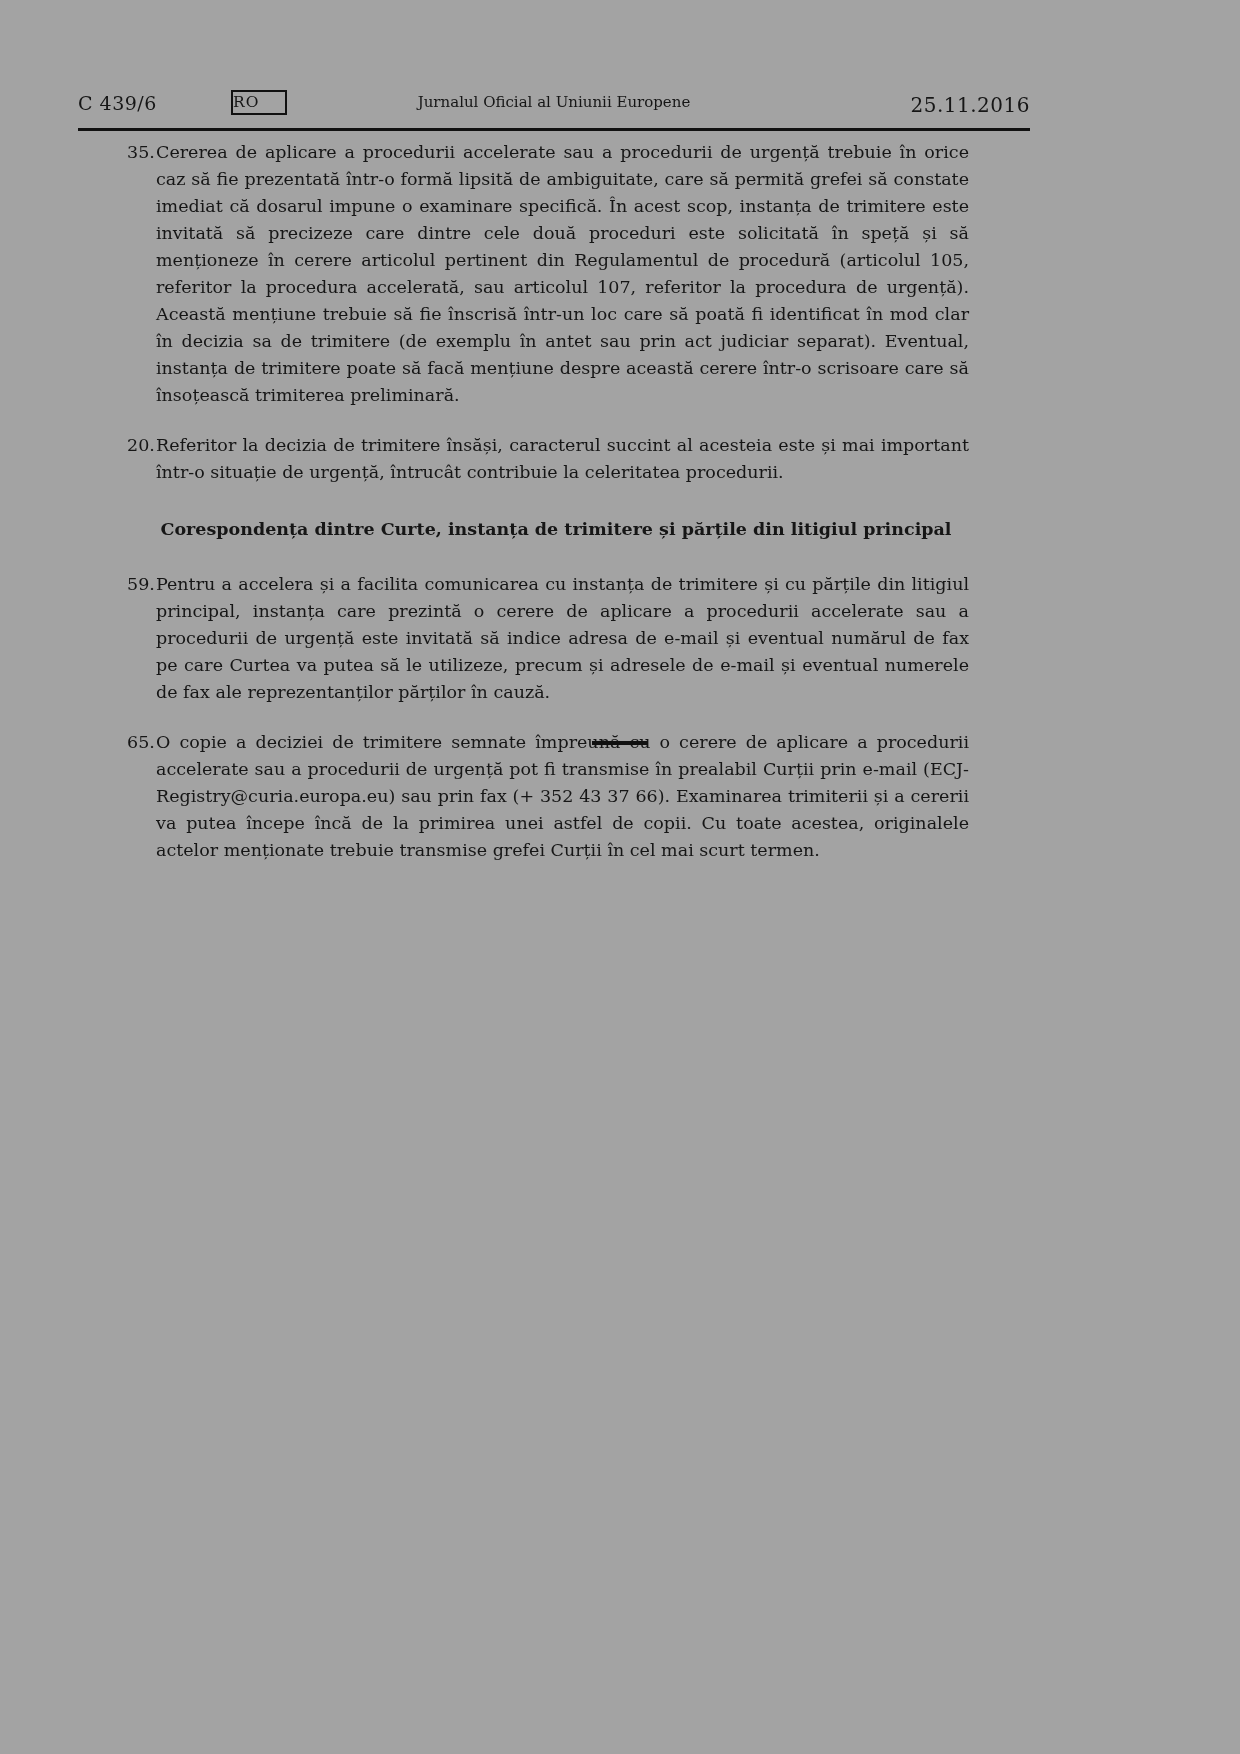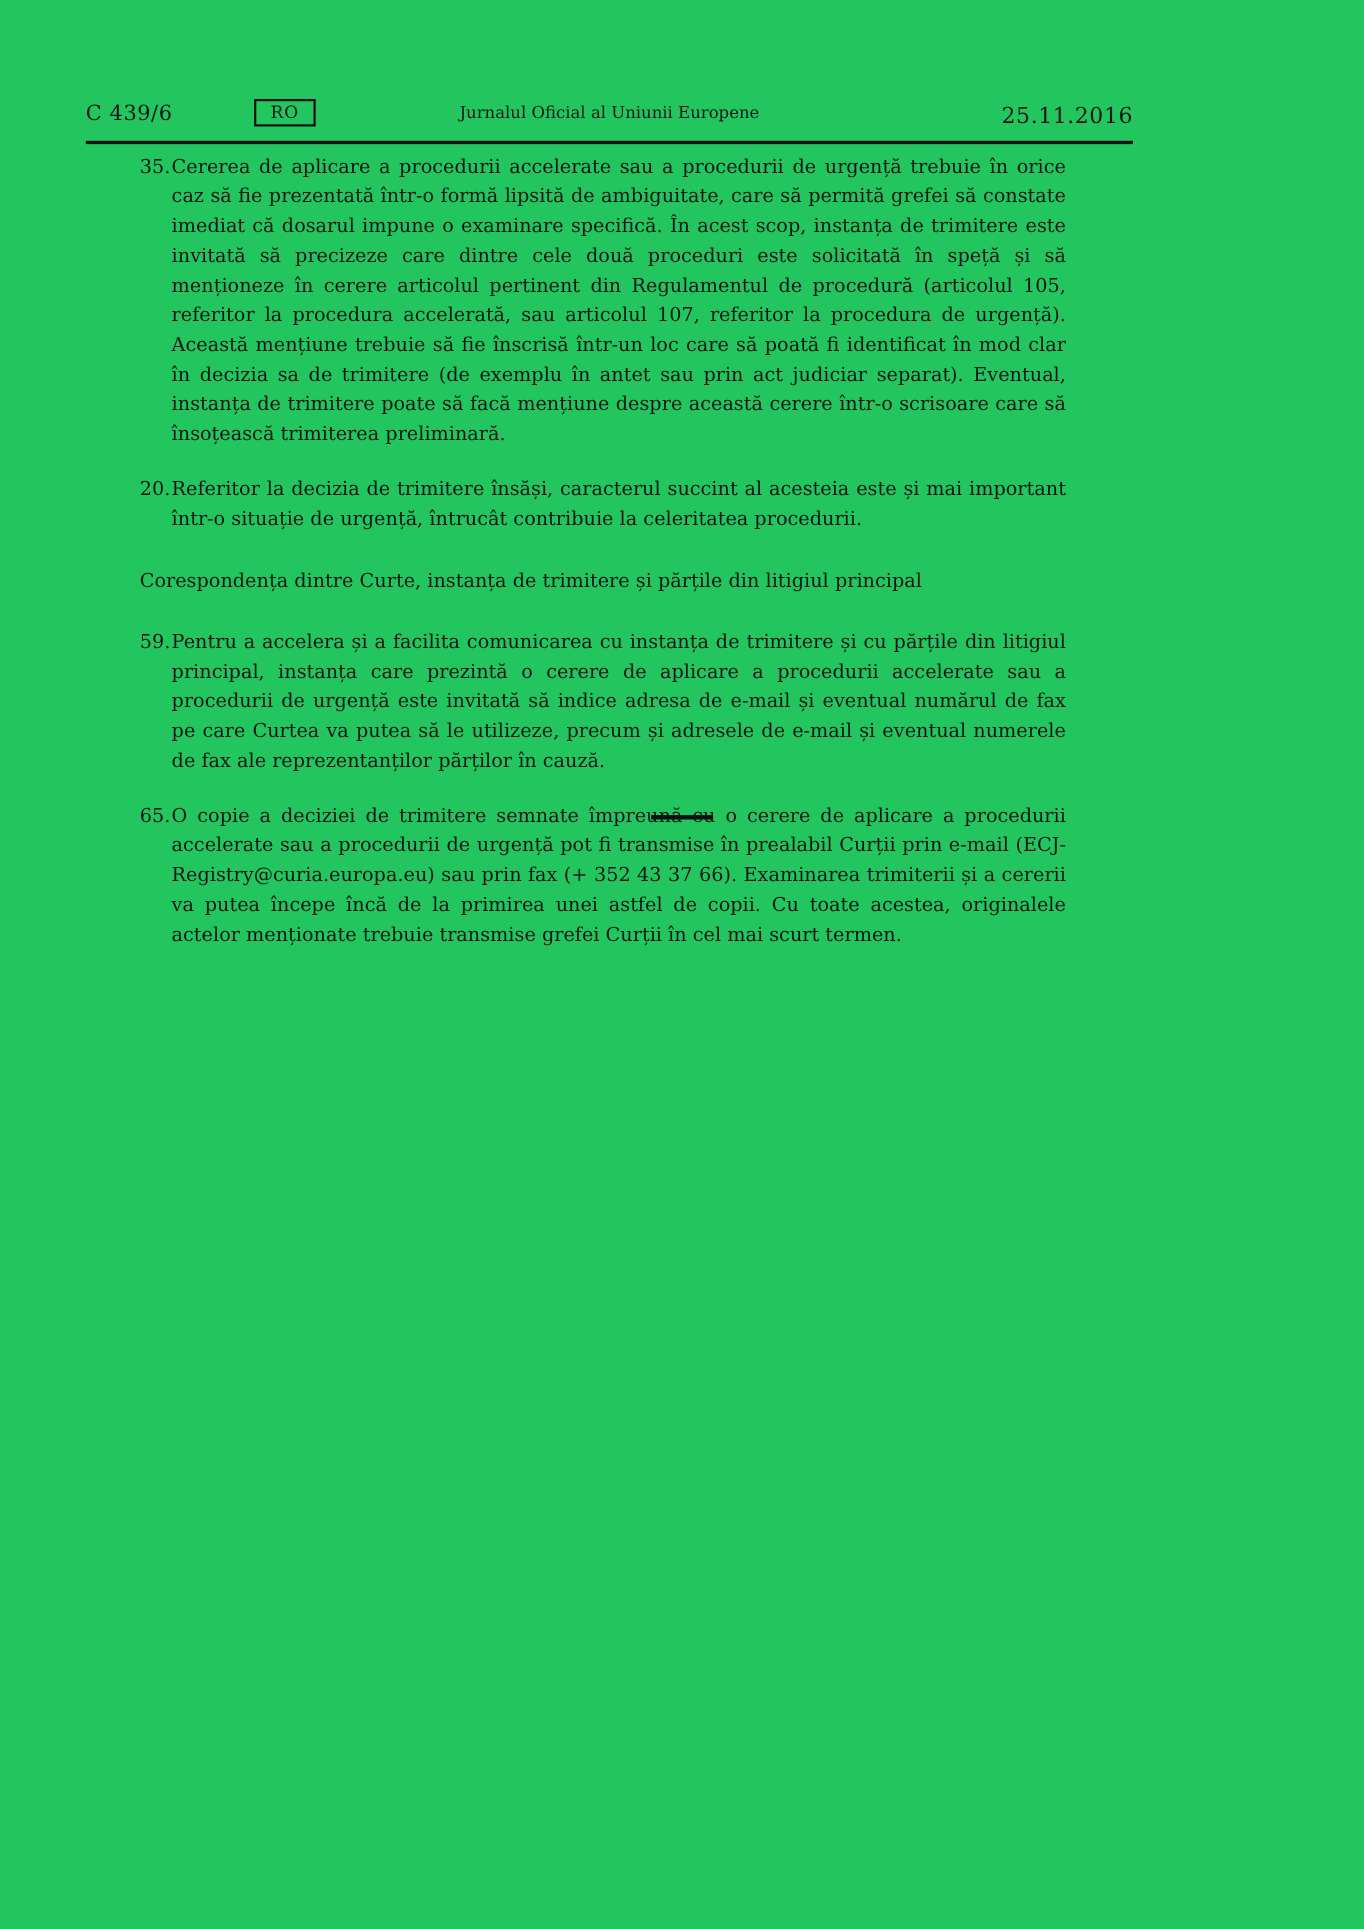--- a/index.html
+++ b/index.html
@@ -5,21 +5,21 @@
   html, body {
     margin: 0;
     padding: 0;
     background: #e8e8e8;
   }
   .page {
     position: relative;
     width: 1240px;
     height: 1754px;
     margin: 0 auto;
-    background: #22c55e;
+    background: #a3a3a3;
     font-family: "DejaVu Serif", "Liberation Serif", serif;
     color: #161616;
     overflow: hidden;
   }
   
   .header {
     position: absolute;
     left: 78px;
     top: 90px;
     width: 952px;
@@ -33,21 +33,20 @@
     letter-spacing: 0.5px;
     white-space: nowrap;
   }
   .lang-badge {
     position: absolute;
     left: 153px;
     top: 0;
     width: 52px;
     height: 21px;
     border: 2px solid #111;
-    text-align: center;
     font-size: 15.5px;
     line-height: 21px;
     letter-spacing: 1px;
   }
   .header-center {
     position: absolute;
     left: 0;
     right: 0;
     top: 3px;
     text-align: center;
@@ -84,23 +83,23 @@
     margin: 0 16px 23px 0;
   }
   .para-num {
     flex: 0 0 29px;
   }
   .para-text {
     flex: 1 1 auto;
     text-align: justify;
   }
   .section-heading {
-    font-weight: normal;
+    font-weight: bold;
     margin: 30px 0 28px 0;
-    text-align: left;
+    text-align: center;
   }
   
   .end-divider {
     position: absolute;
     left: 592px;
     top: 741px;
     width: 56px;
     height: 4px;
     background: #111;
   }

